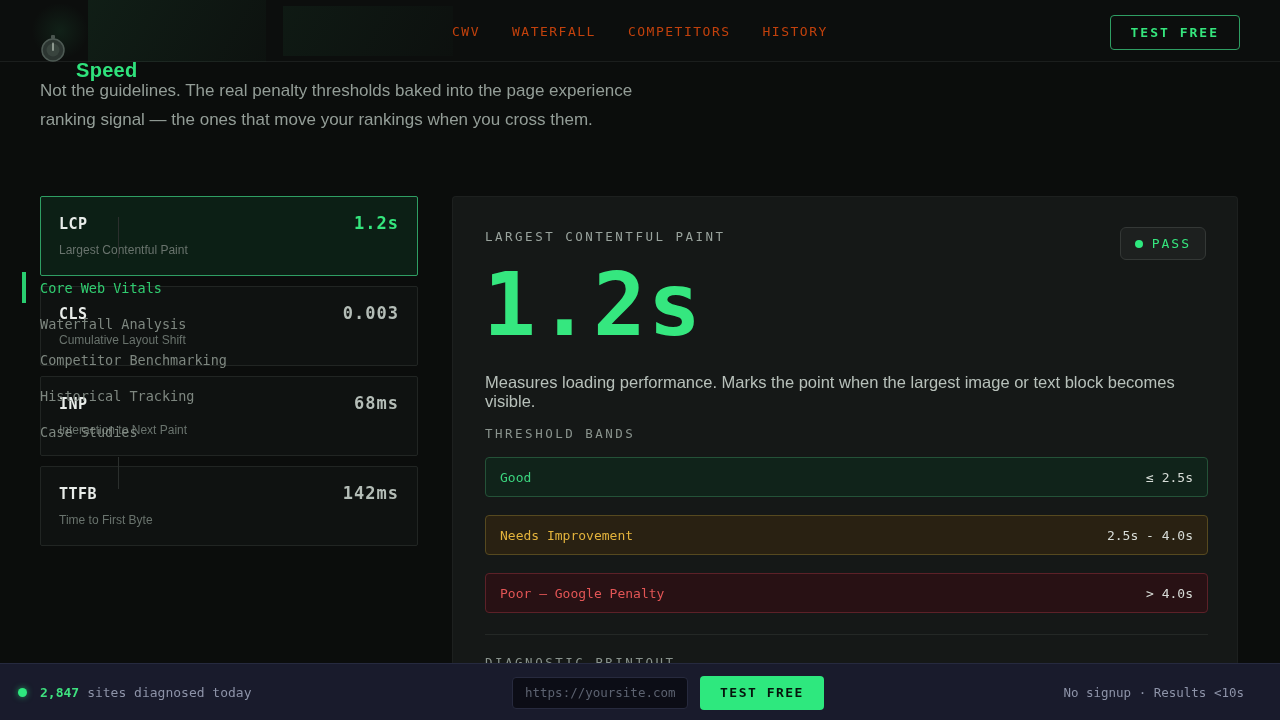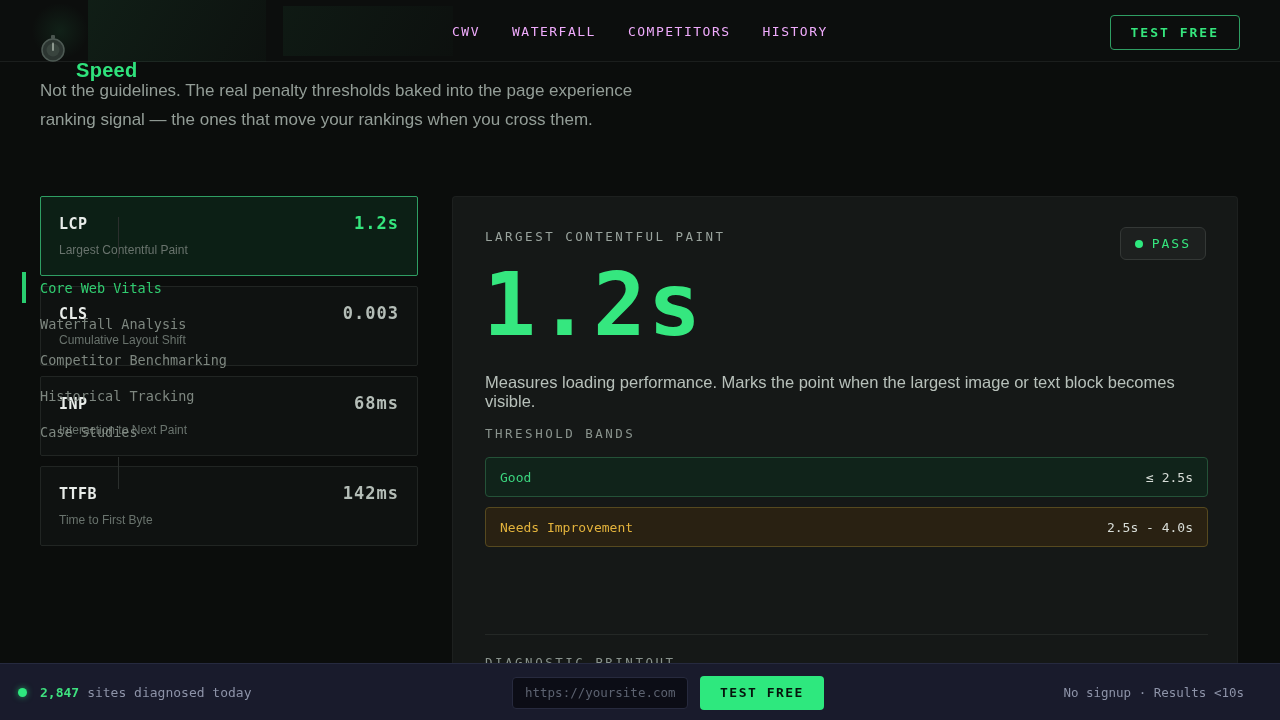--- a/index.html
+++ b/index.html
@@ -18,21 +18,21 @@
   .blob { position:absolute; pointer-events:none; }
   .blob.b1 { left:88px; top:0; width:178px; height:62px;
     background:linear-gradient(120deg, rgba(46,145,88,.12), rgba(46,145,88,.03)); }
   .blob.b2 { left:283px; top:6px; width:170px; height:50px;
     background:linear-gradient(120deg, rgba(46,145,88,.09), rgba(46,145,88,.02)); }
   .blob.b3 { left:30px; top:4px; width:60px; height:54px;
     background:radial-gradient(circle, rgba(46,145,88,.14), transparent 70%); }
   .brand { position:absolute; left:40px; top:15px; display:flex; align-items:center; gap:10px; }
   .brand-name { font-family:"Liberation Sans", sans-serif; font-weight:bold; font-size:20px; color:#2fe27c; letter-spacing:.3px;margin-top:44px; }
   .topnav { position:absolute; left:452px; top:24px; display:flex; gap:32px; }
-  .topnav a { font-size:13px; letter-spacing:1.5px; color:#f0abfc; text-decoration:none; cursor:pointer; }
+  .topnav a { font-size:13px; letter-spacing:1.5px; color:#c2410c; text-decoration:none; cursor:pointer; }
   .cta-outline {
     position:absolute; right:40px; top:15px; padding:9px 20px;
     border:1px solid #2f9e63; border-radius:4px; background:transparent;
     color:#35e67d; font-family:"DejaVu Sans Mono", monospace; font-size:13px; font-weight:bold; letter-spacing:2px; cursor:pointer;
   }
   
   .hero-sub {
     position:absolute; left:40px; top:76px; width:680px;
     font-family:"Liberation Sans", sans-serif; font-size:17px; line-height:29px; color:#939d97;
   }
@@ -69,21 +69,21 @@
     background:#1d201f; border:1px solid #34383 6; border:1px solid #343836; border-radius:6px; padding:8px 14px;margin-left:28px;
   }
   .dot { width:8px; height:8px; border-radius:50%; background:#2ee87e; }
   .badge-text { font-size:13px; letter-spacing:2px; color:#35e67d; }
   .bigval { position:absolute; left:30px; top:234px; font-size:88px; font-weight:bold; color:#35e77f; line-height:100px; letter-spacing:2px; }
   .bigval { top:231px; left:30px; }
   .desc { position:absolute; left:32px; top:176px; width:730px; font-family:"Liberation Sans", sans-serif; font-size:16.5px; color:#b7c0ba; }
   .bands-label { position:absolute; left:32px; top:229px; font-size:12.5px; letter-spacing:2.5px; color:#8a948e; }
   .bands { position:absolute; left:32px; top:260px; width:723px; }
   .band {
-    height:40px; margin-bottom:10px; border-radius:4px; border:1px solid transparent;
+    height:40px; margin-bottom:18px; border-radius:4px; border:1px solid transparent;
     display:flex; align-items:center; justify-content:space-between; padding:0 14px;
     font-size:13px;
   }
   .band .range { color:#d7dcd7; }
   .band.good { background:#10231a; border-color:#245238; }
   .band.good .blabel { color:#3bd47e; }
   .band.warn { background:#292112; border-color:#56491f; }
   .band.warn .blabel { color:#e3b33c; }
   .band.poor { background:#281114; border-color:#5c2128; }
   .band.poor .blabel { color:#e25555; }
@@ -199,20 +199,24 @@
     <div class="bands-label">THRESHOLD BANDS</div>
     <div class="bands">
       <div class="band good">
         <span class="blabel">Good</span>
         <span class="range">≤ 2.5s</span>
       </div>
       <div class="band warn">
         <span class="blabel">Needs Improvement</span>
         <span class="range">2.5s - 4.0s</span>
       </div>
+      <div class="band poor">
+        <span class="blabel">Poor — Google Penalty</span>
+        <span class="range">&gt; 4.0s</span>
+      </div>
     </div>
     <div class="divider"></div>
     <div class="next-label">DIAGNOSTIC PRINTOUT</div>
   </div>
 
   <div class="bottombar">
     <div class="foot-left">
       <span class="foot-dot"></span>
       <span class="foot-count">2,847</span>
       <span class="foot-suffix">sites diagnosed today</span>

